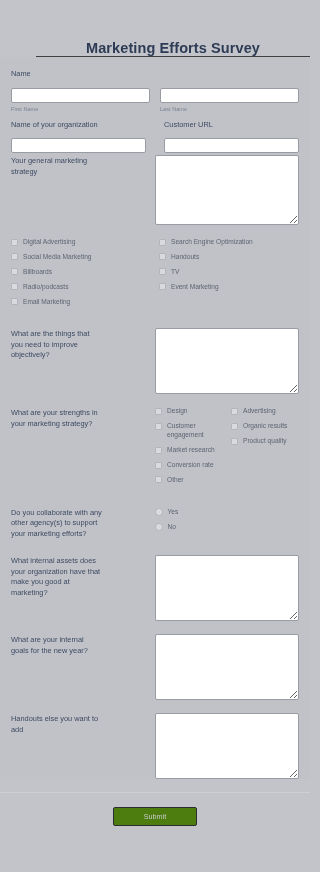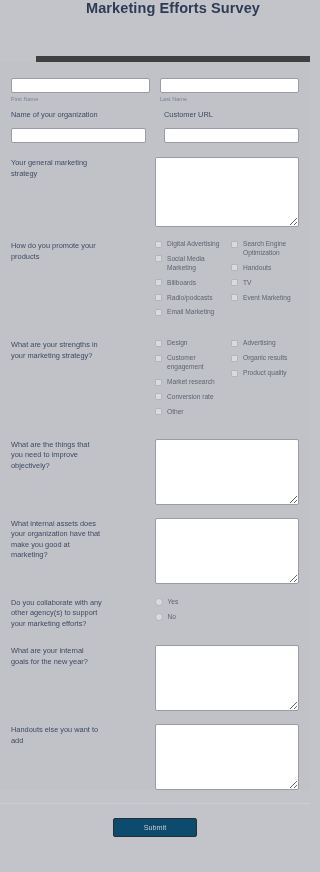--- a/index.html
+++ b/index.html
@@ -16,23 +16,23 @@
   .page {
     width: 310px;
     height: 872px;
     background: #c2c4c9;
     box-sizing: border-box;
     position: relative;
   }
   .header {
     height: 56px;
     display: flex;
-    align-items: flex-start;
+    align-items: flex-end;
     justify-content: center;
-    border-bottom: 6px solid #404040;
+    border-bottom: 1px solid #404040;
     background: #c2c4c9;
     margin-left: 36px;
   }
   .header-title {
     font-size: 14.5px;
     font-weight: bold;
     color: #2e3b55;
     letter-spacing: 0.1px;
   }
   .form-body {
@@ -88,21 +88,21 @@
     font-family: "Liberation Sans", sans-serif;
   }
   .sub-label {
     font-size: 5.6px;
     color: #7b8494;
     margin-top: 3px;
   }
   .two-col-row {
     display: flex;
     gap: 18px;
-    margin-bottom: 14px;
+    margin-bottom: 2px;
   }
   .two-col-unit {
     flex: 1 1 0;
   }
   .two-col-unit .name-title {
     margin-bottom: 5px;
   }
   textarea.ta {
     width: 100%;
     box-sizing: border-box;
@@ -178,21 +178,21 @@
     border-top: 1px solid #cdcfd4;
     padding: 14px 0 16px 0;
     display: flex;
     justify-content: center;
     background: #c2c4c9;
     margin-top: 8px;
   }
   .submit-btn {
     width: 84px;
     height: 19px;
-    background: #0c4a6e;
+    background: #4d7c0f;
     border: 1px solid #2a2d33;
     border-radius: 2px;
     color: #c9ccd1;
     font-size: 7.2px;
     font-family: "Liberation Sans", sans-serif;
     cursor: pointer;
     padding: 0;
   }
 </style>
 </head>
@@ -200,20 +200,21 @@
 
 <div class="page">
 
   <div class="header">
     <div class="header-title">Marketing Efforts Survey</div>
   </div>
 
   <div class="form-body">
 
     <div class="name-block">
+      <div class="name-title">Name</div>
       <div class="name-fields">
         <div class="name-unit">
           <input class="txt" type="text" placeholder="" style="">
           <div class="sub-label">First Name</div>
         </div>
         <div class="name-unit">
           <input class="txt" type="text" placeholder="" style="">
           <div class="sub-label">Last Name</div>
         </div>
       </div>
@@ -233,23 +234,20 @@
     <div class="field-row">
       <div class="lbl-col">
         <div class="q-label">Your general marketing strategy</div>
       </div>
       <div class="ctl-col">
         <textarea class="ta ta-strategy" placeholder="" style=""></textarea>
       </div>
     </div>
 
     <div class="field-row section-gap">
-      <div class="lbl-col">
-        <div class="q-label">How do you promote your products</div>
-      </div>
       <div class="ctl-col">
         <div class="opt-grid">
           <div class="opt-col">
             <div class="opt-item">
               <span class="cbox"></span>
               <span class="opt-text">Digital Advertising</span>
             </div>
             <div class="opt-item">
               <span class="cbox"></span>
               <span class="opt-text">Social Media Marketing</span>
@@ -282,20 +280,29 @@
             </div>
             <div class="opt-item">
               <span class="cbox"></span>
               <span class="opt-text">Event Marketing</span>
             </div>
           </div>
         </div>
       </div>
     </div>
 
+    <div class="field-row">
+      <div class="lbl-col">
+        <div class="q-label">What are the things that you need to improve objectively?</div>
+      </div>
+      <div class="ctl-col">
+        <textarea class="ta ta-improve" placeholder="" style=""></textarea>
+      </div>
+    </div>
+
     <div class="field-row section-gap">
       <div class="lbl-col">
         <div class="q-label">What are your strengths in your marketing strategy?</div>
       </div>
       <div class="ctl-col">
         <div class="opt-grid">
           <div class="opt-col">
             <div class="opt-item">
               <span class="cbox"></span>
               <span class="opt-text">Design</span>
@@ -325,38 +332,20 @@
             <div class="opt-item">
               <span class="cbox"></span>
               <span class="opt-text">Organic results</span>
             </div>
             <div class="opt-item">
               <span class="cbox"></span>
               <span class="opt-text">Product quality</span>
             </div>
           </div>
         </div>
-      </div>
-    </div>
-
-    <div class="field-row">
-      <div class="lbl-col">
-        <div class="q-label">What are the things that you need to improve objectively?</div>
-      </div>
-      <div class="ctl-col">
-        <textarea class="ta ta-improve" placeholder="" style=""></textarea>
-      </div>
-    </div>
-
-    <div class="field-row">
-      <div class="lbl-col">
-        <div class="q-label">What internal assets does your organization have that make you good at marketing?</div>
-      </div>
-      <div class="ctl-col">
-        <textarea class="ta ta-assets" placeholder="" style=""></textarea>
       </div>
     </div>
 
     <div class="field-row section-gap">
       <div class="lbl-col">
         <div class="q-label">Do you collaborate with any other agency(s) to support your marketing efforts?</div>
       </div>
       <div class="ctl-col radio-group">
         <div class="radio-item">
           <span class="radio"></span>
@@ -364,20 +353,29 @@
         </div>
         <div class="radio-item">
           <span class="radio"></span>
           <span class="radio-text">No</span>
         </div>
       </div>
     </div>
 
     <div class="field-row">
       <div class="lbl-col">
+        <div class="q-label">What internal assets does your organization have that make you good at marketing?</div>
+      </div>
+      <div class="ctl-col">
+        <textarea class="ta ta-assets" placeholder="" style=""></textarea>
+      </div>
+    </div>
+
+    <div class="field-row">
+      <div class="lbl-col">
         <div class="q-label">What are your internal goals for the new year?</div>
       </div>
       <div class="ctl-col">
         <textarea class="ta ta-goals" placeholder="" style=""></textarea>
       </div>
     </div>
 
     <div class="field-row">
       <div class="lbl-col">
         <div class="q-label">Handouts else you want to add</div>

